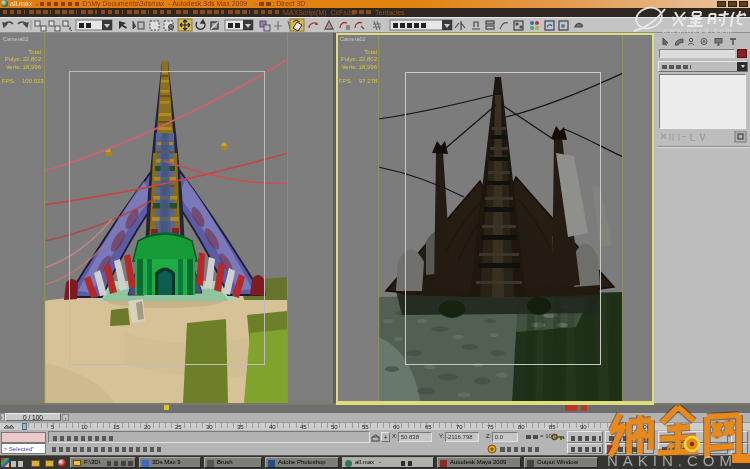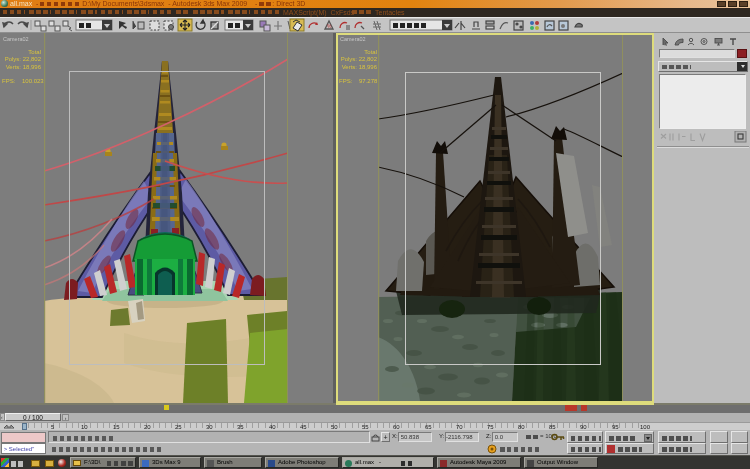--- a/index.html
+++ b/index.html
@@ -571,14 +571,47 @@
     <div class="abs" style="left:58px;top:3px;width:8px;height:8px;border-radius:50%;background:radial-gradient(circle at 35% 35%,#f0f0f0,#b02c24 55%,#400c06)"></div>
     <div class="tbtn" style="left:70px;top:1px;width:66px"><span class="abs" style="left:2px;top:2px;width:8px;height:6px;background:#e8c04a;border:0.5px solid #6a4a08"></span><span style="margin-left:13px">F:\3D\</span><span class="abs blob" style="left:36px;top:3px;width:26px;height:4.5px;color:#333;opacity:.8"></span></div>
     <div class="tbtn" style="left:139px;top:1px;width:62px"><span class="abs" style="left:2px;top:2px;width:7px;height:7px;background:#3a6ac0"></span><span style="margin-left:12px">3Ds Max 9</span></div>
     <div class="tbtn" style="left:204px;top:1px;width:58px"><span class="abs" style="left:2px;top:2px;width:7px;height:7px;background:#555"></span><span style="margin-left:12px">Brush</span></div>
     <div class="tbtn" style="left:265px;top:1px;width:74px"><span class="abs" style="left:2px;top:2px;width:7px;height:7px;background:#2a4a8a"></span><span style="margin-left:12px">Adobe Photoshop</span></div>
     <div class="tbtn" style="left:342px;top:1px;width:92px;background:#b0afaa"><span class="abs" style="left:2px;top:2px;width:7px;height:7px;border-radius:50%;background:#2a7a5a"></span><span style="margin-left:12px">all.max&nbsp;&nbsp;&nbsp;- </span><span class="abs blob" style="left:58px;top:3px;width:13px;height:5px;color:#222"></span></div>
     <div class="tbtn" style="left:437px;top:1px;width:84px"><span class="abs" style="left:2px;top:2px;width:7px;height:7px;background:#8a2a2a"></span><span style="margin-left:12px">Autodesk Maya 2009</span></div>
     <div class="tbtn" style="left:524px;top:1px;width:74px"><span class="abs" style="left:2px;top:2px;width:7px;height:7px;background:#444"></span><span style="margin-left:12px">Output Window</span></div>
   </div>
 
-
+  <div class="abs" id="wm-top" style="left:632px;top:5px;width:118px;height:29px;opacity:0.92">
+    <svg width="118" height="29" viewBox="0 0 118 29">
+      <g fill="none" stroke="#ececec" stroke-width="1.8">
+        <ellipse cx="17" cy="13" rx="13" ry="10" transform="rotate(-16 17 13)"></ellipse>
+        <path d="M2,26 Q19,22 33,4" stroke-width="2"></path>
+      </g>
+      <g stroke="#efefef" stroke-width="2" fill="none" transform="skewX(-8)">
+        <path d="M44,7 L54,21 M54,7 L44,21 M42,12 L45,15 M56,12 L53,15"></path>
+        <path d="M62,7 L70,7 M62,7 L62,11 M70,7 L70,11 M62,11 L70,11 M66,11 L66,21 M60,14 L72,14 M61,17.5 L71,17.5 M58,21 L74,21"></path>
+        <path d="M79,9 L85,9 M79,9 L79,19 M85,9 L85,19 M79,14 L85,14 M88,10 L98,9 M94,6 L94,19 L92,21 M89,14 L91,16"></path>
+        <path d="M103,7 L101,13 M102,10 L102,22 M106,11 L114,9 M109,6 L108,16 Q108,20 113,19 M113,8 L115,11"></path>
+      </g>
+      <text x="30" y="28" font-size="7.5" fill="#dedede" letter-spacing="1.8" font-family="Liberation Sans">www.hxsd.com</text>
+    </svg>
+  </div>
+
+  <div class="abs" id="wm-bot" style="left:606px;top:402px;width:144px;height:67px">
+    <svg width="144" height="67" viewBox="0 0 144 67">
+      <defs>
+          <g id="nkw">
+        <path d="M14,12 L6,28 M17,25 L8,44 M4,30 L19,23 M11,42 L4,54"></path>
+        <path d="M23,20 L23,52 M23,20 L45,18 M45,18 L45,48 M34,13 L34,52 M34,28 L26,38 M34,28 L42,36"></path>
+        <path d="M72,5 L56,21 M72,5 L88,19 M61,27 L84,25 M54,37 L90,35 M72,21 L72,49 M52,51 L92,49 M63,42 L67,46 M81,41 L77,45"></path>
+        <path d="M101,15 L101,56 M101,15 L133,13 M133,13 L133,57 M107,21 L115,35 M115,21 L107,35 M119,19 L127,33 M127,19 L119,33 M104,46 L128,44"></path>
+      </g>
+        </defs>
+      <use href="#nkw" fill="none" stroke="#4a2c06" stroke-width="8" opacity="0.5"></use>
+      <use href="#nkw" fill="none" stroke="#e8891d" stroke-width="5.5"></use>
+      <circle cx="86" cy="42" r="7" fill="#e8891d" stroke="#f5d53a" stroke-width="2.5"></circle>
+      <circle cx="86" cy="42" r="2.2" fill="#6a3c06"></circle>
+      <rect x="126" y="52" width="18" height="9" fill="#e8891d"></rect>
+      <text x="1" y="64" font-size="15" fill="#cfcfcf" opacity="0.72" letter-spacing="5" font-family="Liberation Sans">NAKIN.COM</text>
+    </svg>
+  </div>
 </div>
 
 </body></html>

